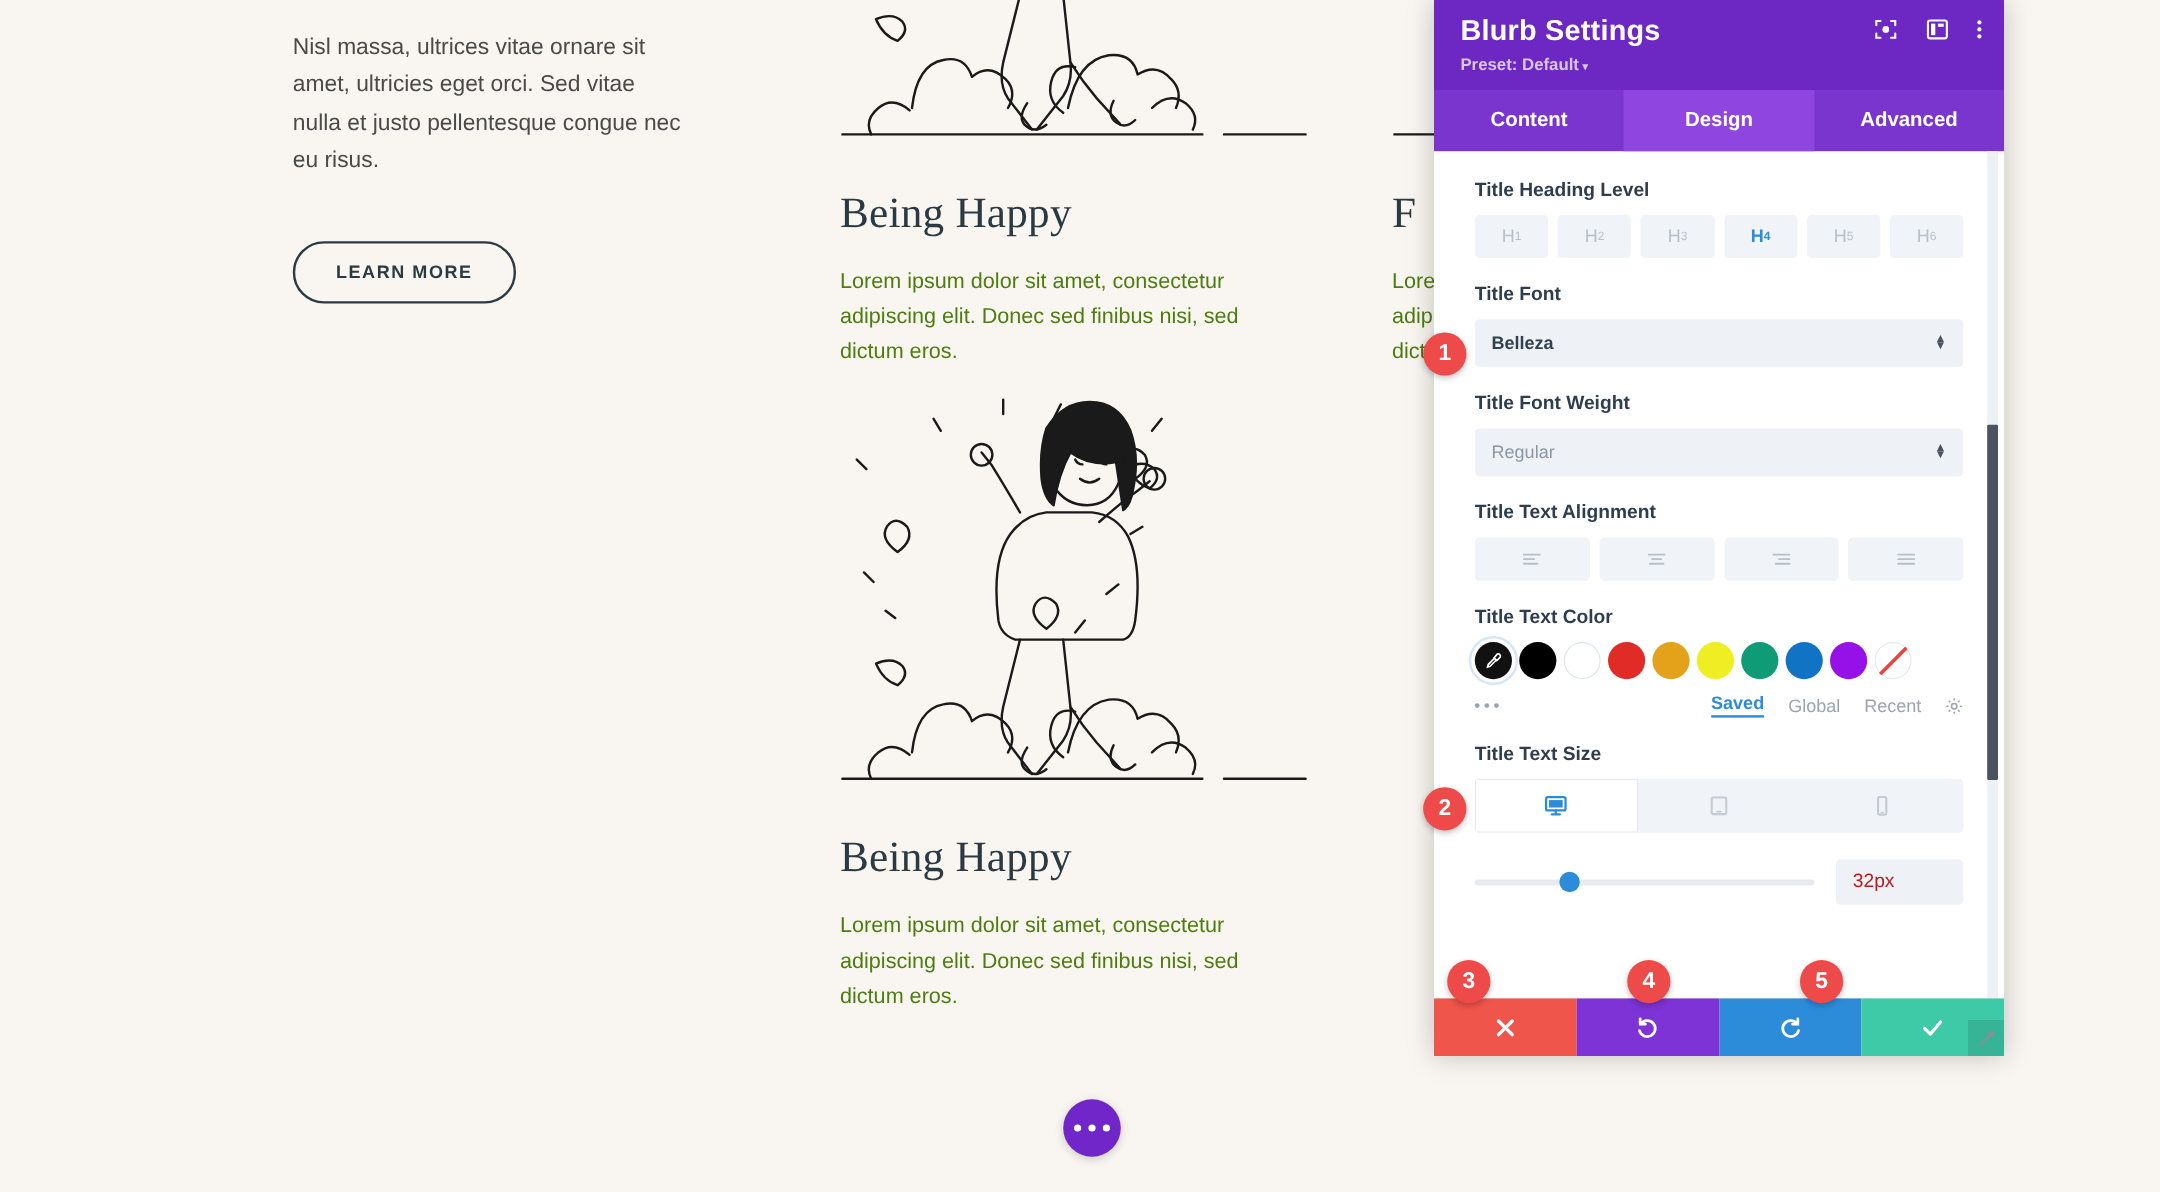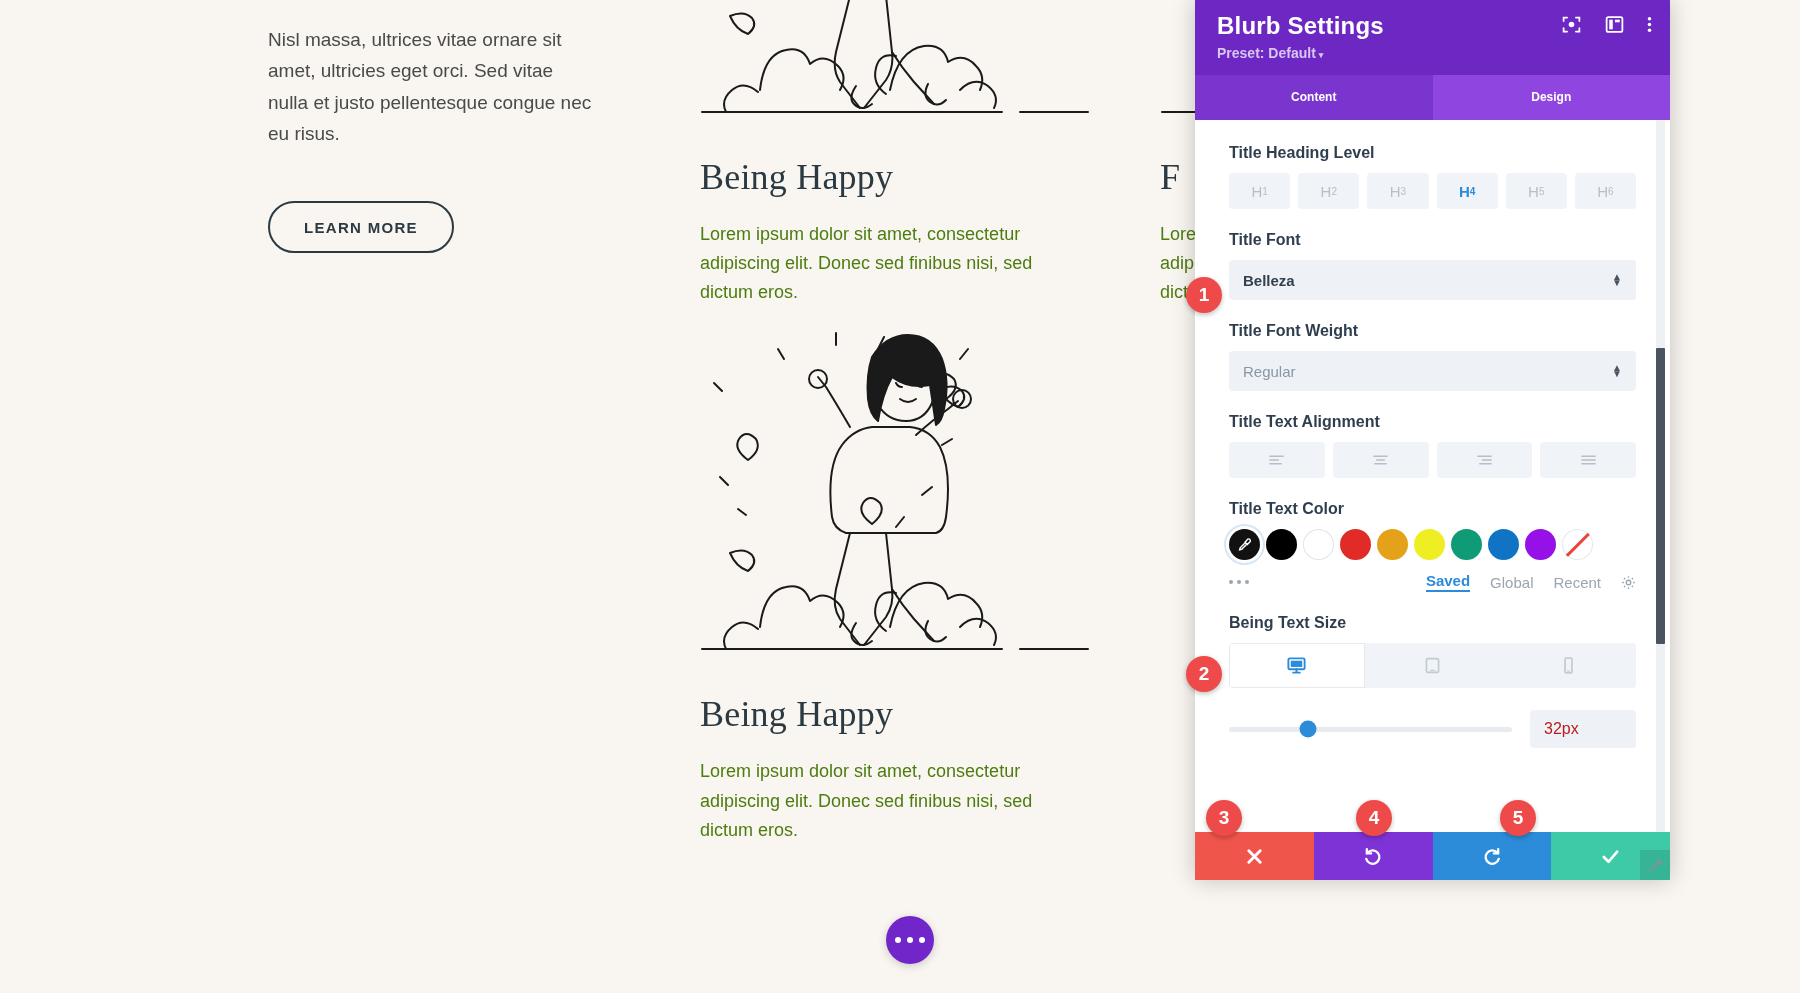--- a/index.html
+++ b/index.html
@@ -7,21 +7,21 @@
     width: 1800px; height: 993px;
     overflow: hidden;
     font-family: "Liberation Sans", sans-serif;
     background: #f9f6f1;
   }
   #root { position: relative; width: 1800px; height: 993px; background: #f9f6f1; }
 
   
   .page { position: absolute; inset: 0; background: #f9f6f1; }
 
-  .col-left { position: absolute; left: 268px; top: 24px; width: 330px; }
+  .col-left { position: absolute; left: 244px; top: 24px; width: 330px; }
   .col-left p {
     font-size: 19px; line-height: 1.65; color: #4a4a4a;
     font-family: "Liberation Sans", sans-serif;
   }
   .learn-btn {
     margin-top: 52px;
     display: inline-flex; align-items: center; justify-content: center;
     height: 52px; padding: 0 34px;
     border: 2px solid #2b3a42; border-radius: 32px;
     background: transparent;
@@ -61,21 +61,21 @@
   .modal-head { background: #6d28c4; padding: 12px 22px 14px 22px; position: relative; }
   .modal-title { color: #fff; font-size: 24px; font-weight: bold; letter-spacing: .2px; }
   .modal-preset { color: #d9c6f2; font-size: 14px; font-weight: bold; margin-top: 5px; }
   .modal-preset .caret { font-size: 9px; margin-left: 3px; }
   .head-icons { position: absolute; right: 18px; top: 14px; display: flex; gap: 22px; align-items: center; }
   .head-icons svg { display: block; cursor: pointer; }
 
   .tabs { display: flex; background: #7b35cf; }
   .tab {
     flex: 1; text-align: center; padding: 15px 0 16px 0;
-    color: #fff; font-size: 12px; font-weight: bold; cursor: pointer;
+    color: #fff; font-size: 17px; font-weight: bold; cursor: pointer;
     font-family: "Liberation Sans", sans-serif;
   }
   .tab.active { background: #8f46e0; }
 
   .modal-body { flex: 1; overflow: hidden; position: relative; padding: 24px 34px 0 34px; }
   .scroll-track { position: absolute; right: 5px; top: 0; bottom: 0; width: 9px; background: #eef1f4; }
   .scroll-thumb { position: absolute; right: 5px; top: 228px; width: 9px; height: 296px; background: #4a5461; border-radius: 1px; }
 
   .field { margin-bottom: 22px; }
   .field-label {
@@ -295,20 +295,21 @@
           <circle cx="3" cy="5" r="2.1" fill="#fff"></circle>
           <circle cx="3" cy="12" r="2.1" fill="#fff"></circle>
           <circle cx="3" cy="19" r="2.1" fill="#fff"></circle>
         </svg>
       </div>
     </div>
 
     <div class="tabs">
       <div class="tab">Content</div>
       <div class="tab active">Design</div>
+      <div class="tab">Advanced</div>
     </div>
 
     <div class="modal-body">
       <div class="scroll-track"></div>
       <div class="scroll-thumb"></div>
 
       <div class="field">
         <div class="field-label">Title Heading Level</div>
         <div class="btn-row">
           <button class="opt-btn">
@@ -424,21 +425,21 @@
               <g fill="none" stroke="#9aa5b1" stroke-width="1.4">
                 <circle cx="8" cy="8" r="2.4"></circle>
                 <path d="M8 1.2v1.8M8 13v1.8M1.2 8h1.8M13 8h1.8M3.2 3.2l1.3 1.3M11.5 11.5l1.3 1.3M12.8 3.2l-1.3 1.3M4.5 11.5l-1.3 1.3"></path>
               </g>
             </svg>
           </div>
         </div>
       </div>
 
       <div class="field">
-        <div class="field-label">Being Text Size</div>
+        <div class="field-label">Title Text Size</div>
         <div class="device-row">
           <div class="device-tab active">
             <svg width="21" height="21" viewBox="0 0 22 22">
               <rect x="2.5" y="3.5" width="17" height="11.5" rx="1.5" fill="none" stroke="#2c8cda" stroke-width="2"></rect>
               <rect x="5" y="6" width="12" height="6.5" fill="#2c8cda"></rect>
               <path d="M11 15v3M7.5 18.5h7" stroke="#2c8cda" stroke-width="2" stroke-linecap="round"></path>
             </svg>
           </div>
           <div class="device-tab">
             <svg width="19" height="19" viewBox="0 0 22 22">

